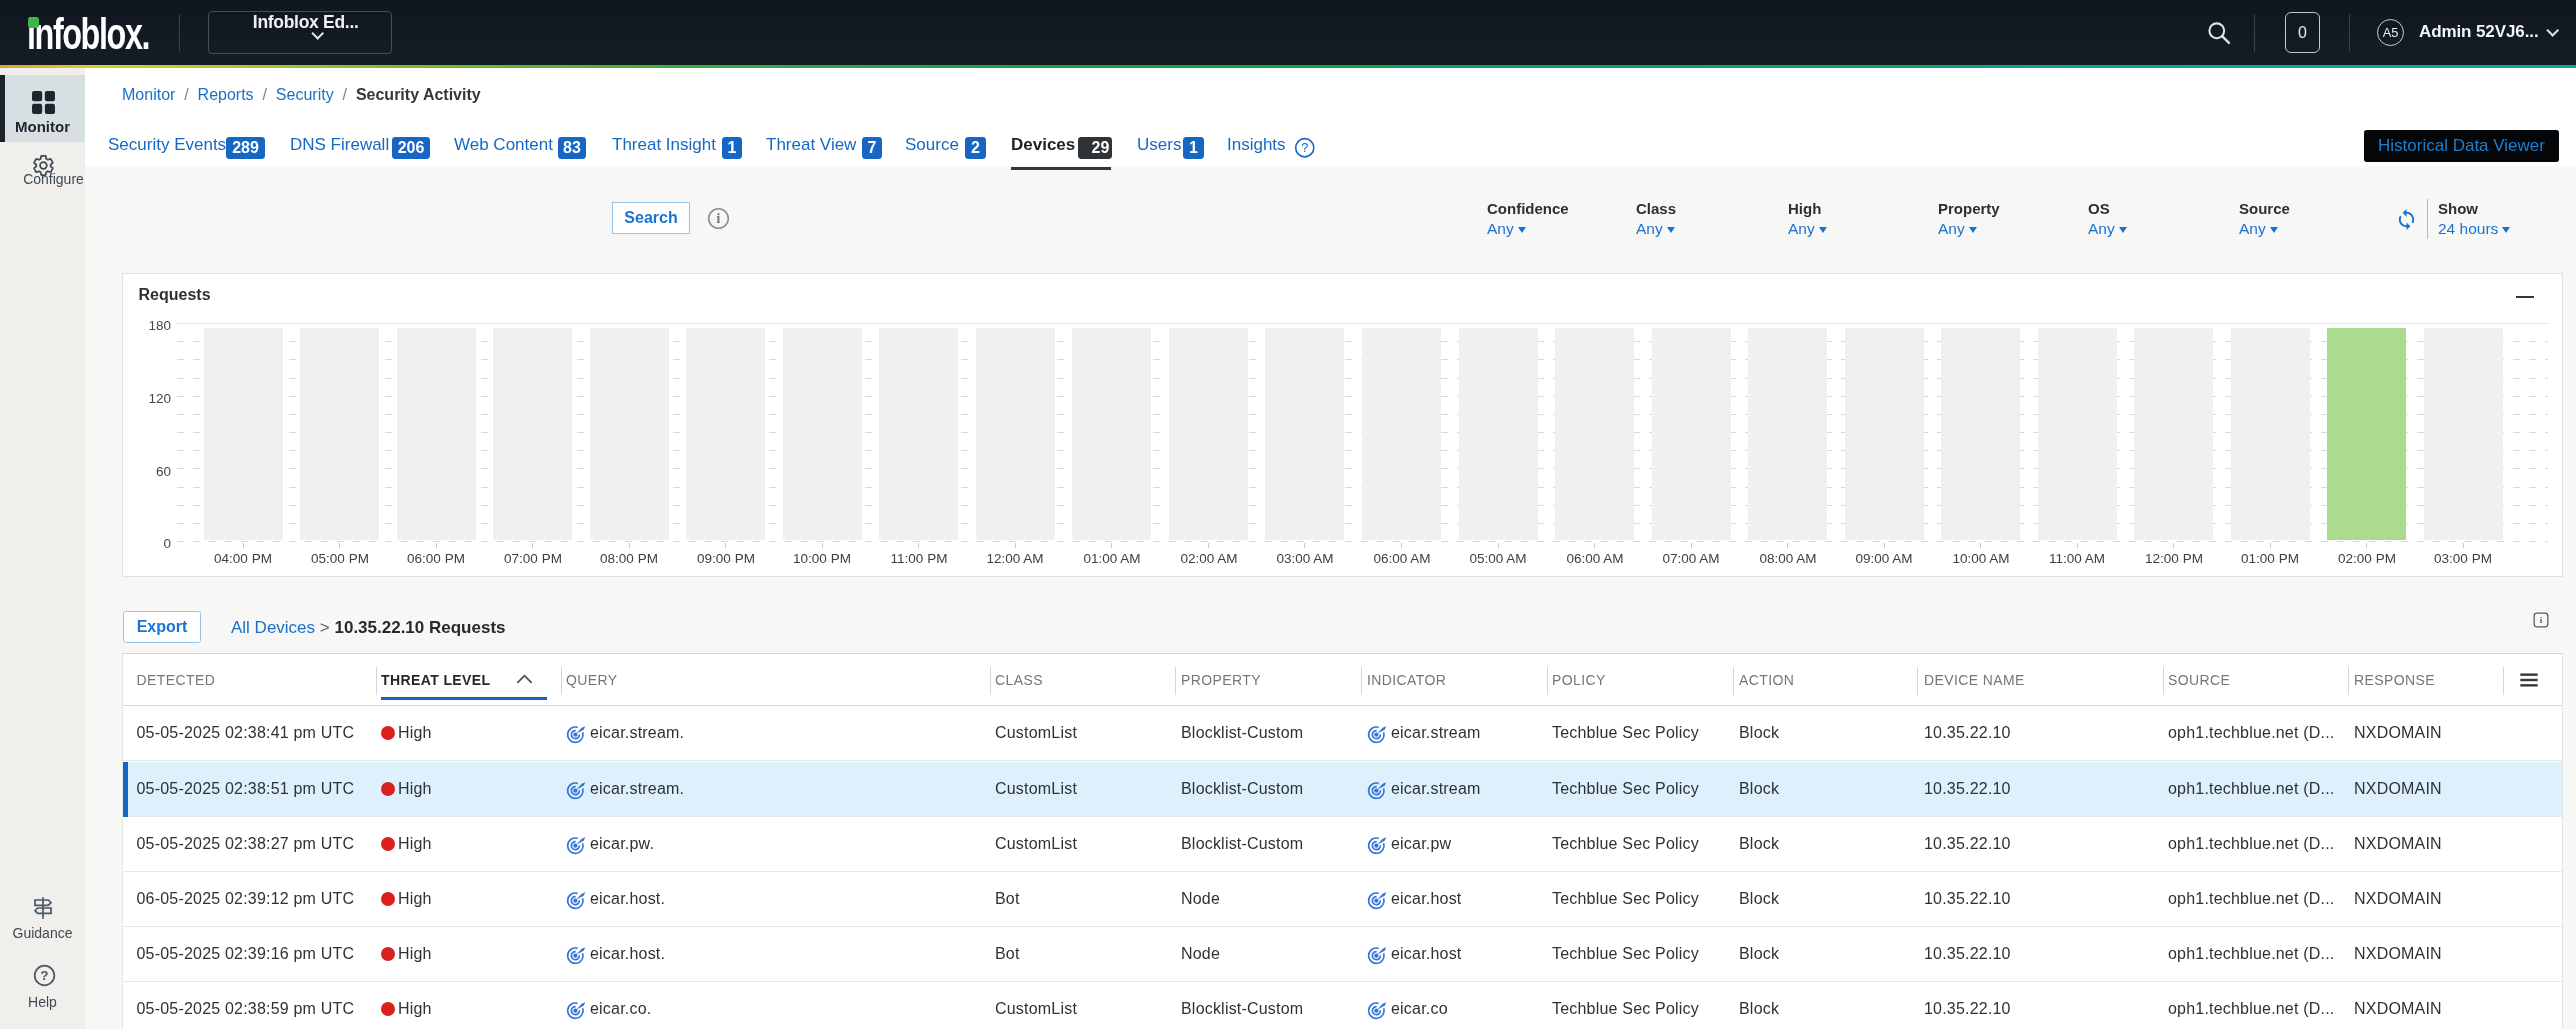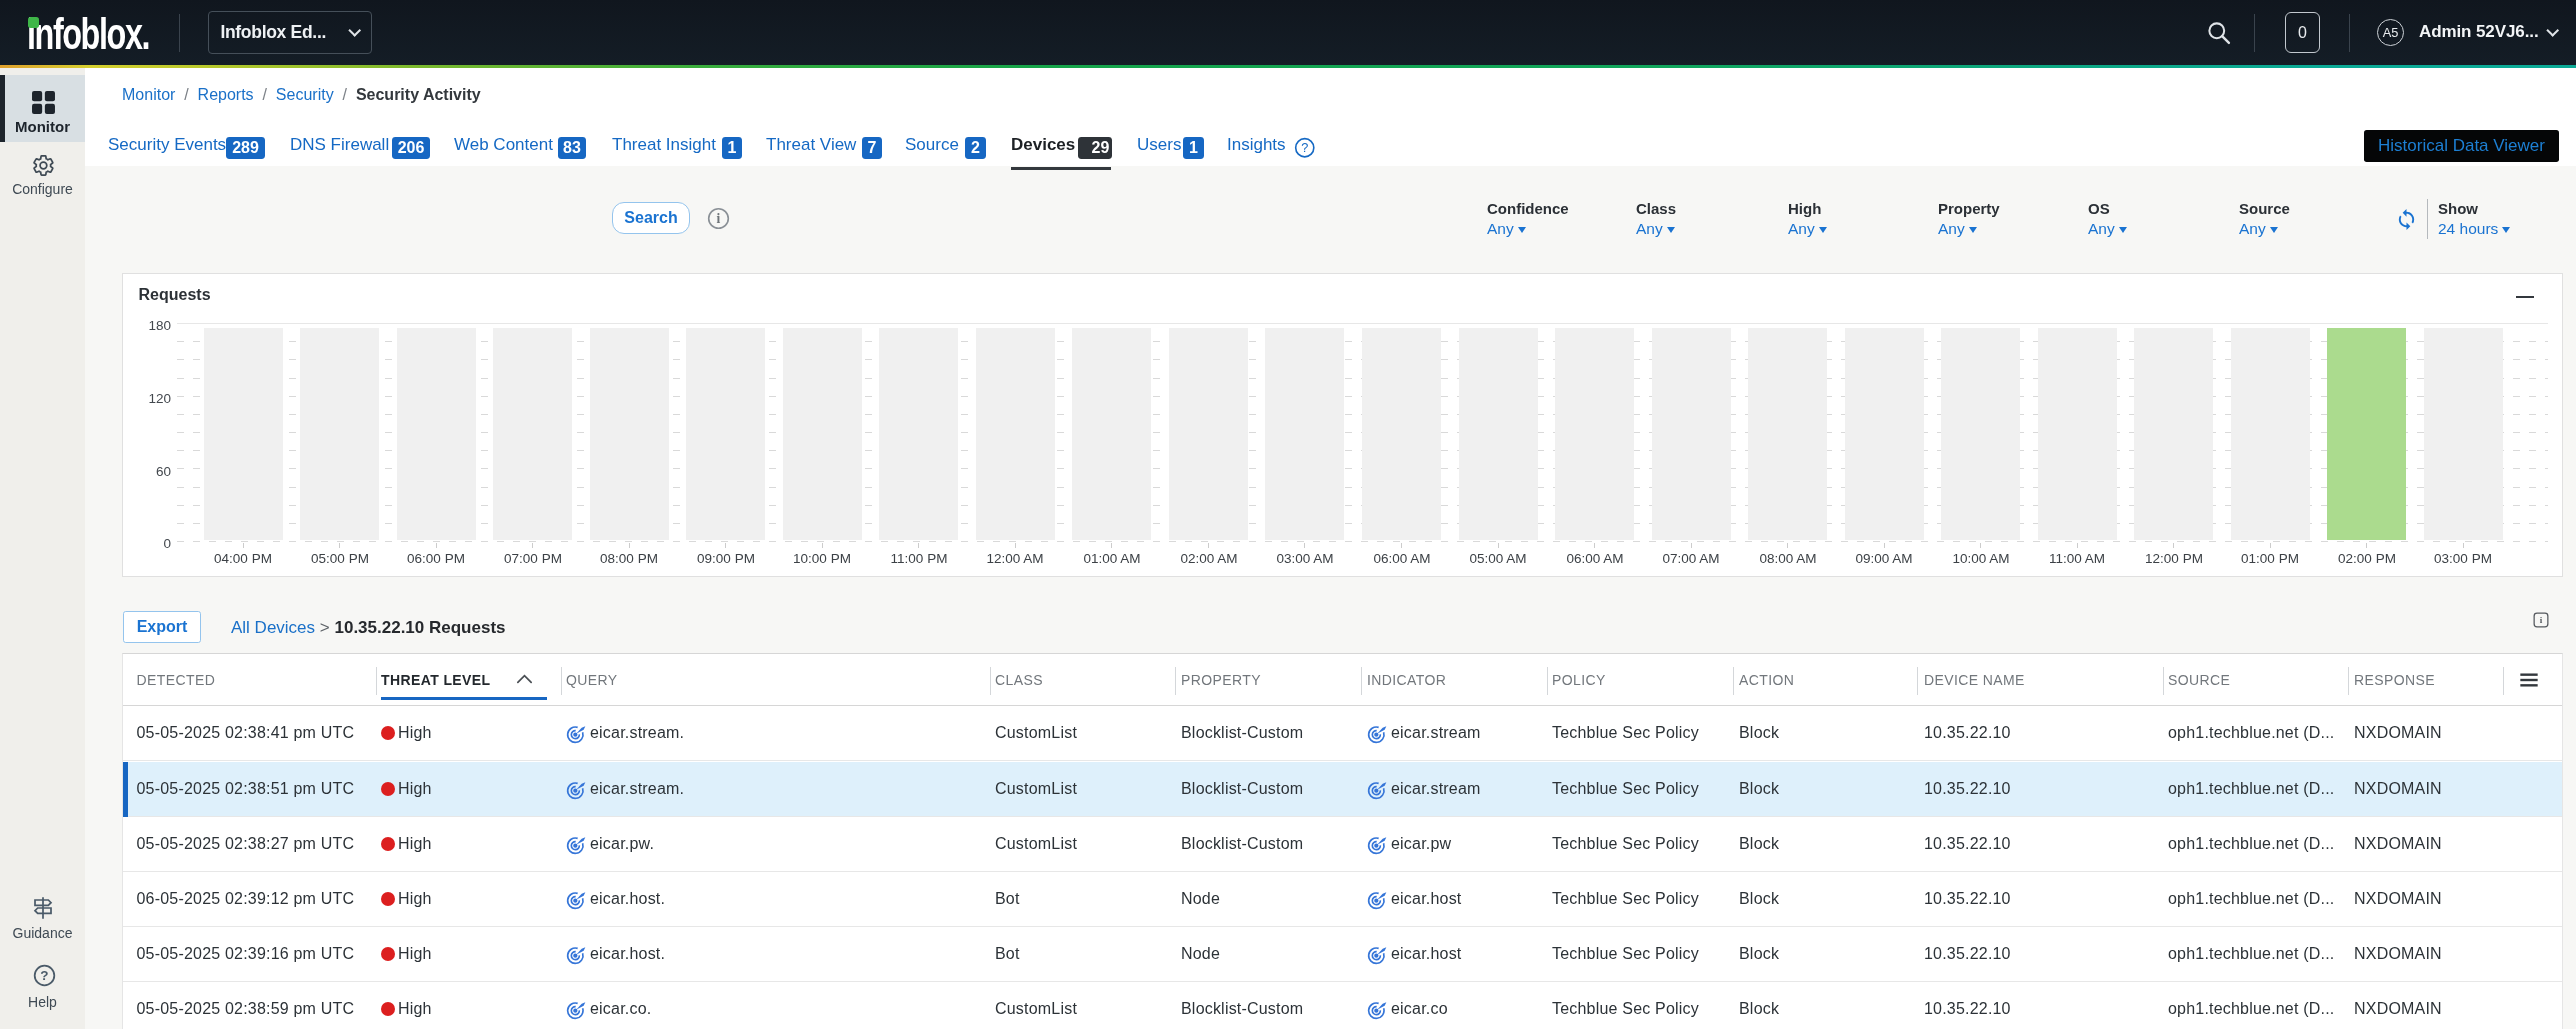--- a/index.html
+++ b/index.html
@@ -8,23 +8,23 @@
   .abs { position:absolute; }
 
   #hdr { position:absolute; left:0; top:0; width:2576px; height:65px;
     background:linear-gradient(#10161e,#141d26); }
   #stripe { position:absolute; left:0; top:65px; width:2576px; height:3.4px;
     background:linear-gradient(90deg,#dfa02d 0%,#d5cf2e 3.5%,#b8c92c 8%,#7cb92d 16%,#3aad3c 27%,#16a449 40%,#10a55c 65%,#0ca783 80%,#0baa96 90%,#0baa96 100%); }
   #logo { position:absolute; left:27px; top:8px; color:#fff; font-weight:bold;
     font-size:45px; letter-spacing:-2px; transform:scaleX(0.72); transform-origin:0 0; }
   #logodot { position:absolute; left:28px; top:17px; width:10.8px; height:10.8px; border-radius:2.7px; background:#3eb648; }
   .hsep { position:absolute; top:13.5px; width:1.3px; height:38px; background:#3a434d; }
-  #ibxdd { position:absolute; left:208px; top:11.4px; width:164px; height:43px;
+  #ibxdd { position:absolute; left:208px; top:11.4px; width:184px; height:43px;
     border:1.3px solid #454f59; border-radius:4px; color:#eef1f4; font-size:17.5px; font-weight:700;
-    display:flex; align-items:center; padding-left:11.4px; white-space:nowrap; letter-spacing:-0.3px; }
+    display:flex; align-items:center; padding-left:11.4px; white-space:nowrap; letter-spacing:-0.3px;flex-direction:column; }
   .chev { display:inline-block; width:9.4px; height:9.4px; border-right:2px solid #dfe3e7;
     border-bottom:2px solid #dfe3e7; transform:rotate(45deg); }
   #zerobox { position:absolute; left:2285px; top:12px; width:35px; height:41px;
     border:1.3px solid #c2c8ce; border-radius:6px; color:#e8ebee; font-size:16px;
     display:flex; align-items:center; justify-content:center; }
   #avatar { position:absolute; left:2377px; top:19px; width:27px; height:27px; border-radius:50%;
     border:1.3px solid #ccd1d6; color:#e8ebee; font-size:12.8px; display:flex; align-items:center; justify-content:center; }
   #admin { position:absolute; left:2419px; top:22px; color:#f3f5f7; font-size:17px; font-weight:700; letter-spacing:-0.1px; }
 
   #side { position:absolute; left:0; top:68px; width:85px; height:962px; background:#f0efeb; }
@@ -39,21 +39,21 @@
   a.lnk { color:#1a70c8; text-decoration:none; }
   #crumbs { position:absolute; left:37px; top:18px; font-size:16px; color:#7c8187; }
   #crumbs b { color:#33383d; font-weight:700; }
   #hdv { position:absolute; left:2279px; top:62px; width:195px; height:32px; background:#050607;
     border-radius:2.7px; color:#1d7fd3; font-size:17px; display:flex; align-items:center; justify-content:center; }
 
   #srch { position:absolute; left:38px; top:134px; width:474px; height:32px; background:#fff;
     border:1.3px solid #c9cdd1; border-radius:2px; font-size:15.5px; color:#9aa1a8;
     display:flex; align-items:center; padding-left:10px; }
   #srchbtn { position:absolute; left:527px; top:134px; width:78px; height:32px; background:#fff;
-    border:1.3px solid #94c4ed; border-radius:12px; color:#1a73d1; font-size:16px; font-weight:700;
+    border:1.3px solid #94c4ed; border-radius:0; color:#1a73d1; font-size:16px; font-weight:700;
     display:flex; align-items:center; justify-content:center; }
   .fltlbl { font-size:15px; font-weight:700; color:#2b3036; }
   .fltval { font-size:15.5px; color:#1a73d1; margin-top:2.7px; }
   .caret { display:inline-block; width:0; height:0; border-left:4.7px solid transparent;
     border-right:4.7px solid transparent; border-top:6px solid #1a73d1; vertical-align:middle; margin-left:4px; }
 
   #card { position:absolute; left:37px; top:205px; width:2441px; height:304px; background:#fff;
     border:1.3px solid #e0e0e0; }
   #card h3 { position:absolute; left:15.5px; top:12px; font-size:16px; color:#2c3136; font-weight:700; }
   .ylab { position:absolute; width:40px; text-align:right; font-size:13.5px; color:#43484e; }
@@ -106,21 +106,21 @@
   <div id="mon">
       <div id="monbar"></div>
     <svg style="position:absolute; left:30px; top:14px;" width="27" height="27" viewBox="0 0 40 40">
       <rect x="3" y="3" width="15" height="15" rx="3" fill="#1d242c"></rect>
       <rect x="22" y="3" width="15" height="15" rx="3" fill="#1d242c"></rect>
       <rect x="3" y="22" width="15" height="15" rx="3" fill="#1d242c"></rect>
       <rect x="22" y="22" width="15" height="15" rx="3" fill="#1d242c"></rect>
     </svg>
     <div class="sideitem" style="top:43px; font-size:15px; font-weight:700; color:#1d242c;">Monitor</div>
   </div>
-  <div class="sideitem sidetxt" style="top:113px;">Configure</div>
+  <div class="sideitem sidetxt" style="top:103px;margin-left:11px;">Configure</div>
   <div class="sideitem sidetxt" style="top:857px;">Guidance</div>
   <div class="sideitem sidetxt" style="top:926px;">Help</div>
   <svg class="abs" style="left:32px; top:86px;" width="23" height="23" viewBox="0 0 24 24">
 <path fill="none" stroke="#3f4a54" stroke-width="1.8" d="M19.4 13a7.6 7.6 0 0 0 .06-1 7.6 7.6 0 0 0-.06-1l2.1-1.65a.5.5 0 0 0 .12-.64l-2-3.46a.5.5 0 0 0-.6-.22l-2.49 1a7.3 7.3 0 0 0-1.73-1l-.38-2.65A.5.5 0 0 0 13.93 2h-4a.5.5 0 0 0-.49.42l-.38 2.65a7.3 7.3 0 0 0-1.73 1l-2.49-1a.5.5 0 0 0-.6.22l-2 3.46a.5.5 0 0 0 .12.64L4.46 11a7.6 7.6 0 0 0-.06 1 7.6 7.6 0 0 0 .06 1l-2.1 1.65a.5.5 0 0 0-.12.64l2 3.46c.14.24.42.34.6.22l2.49-1a7.3 7.3 0 0 0 1.73 1l.38 2.65c.04.24.24.42.49.42h4c.25 0 .45-.18.49-.42l.38-2.65a7.3 7.3 0 0 0 1.73-1l2.49 1c.18.12.46.02.6-.22l2-3.46a.5.5 0 0 0-.12-.64zM11.93 15.5a3.5 3.5 0 1 1 0-7 3.5 3.5 0 0 1 0 7z"></path>
     </svg>
 <svg class="abs" style="left:31px; top:828px;" width="24" height="24" viewBox="0 0 36 36">
 <g fill="none" stroke="#4a5a68" stroke-width="2.6">
 <line x1="18" y1="2" x2="18" y2="34"></line>
 <path d="M6 6 h20 l4 4 -4 4 h-20 z"></path>
 <path d="M30 18 h-20 l-4 4 4 4 h20 z"></path>

